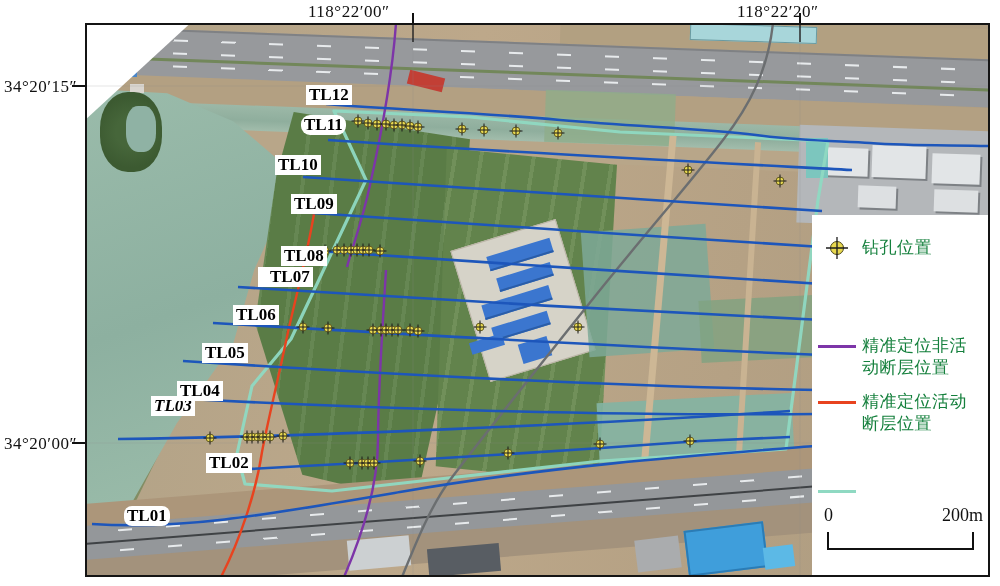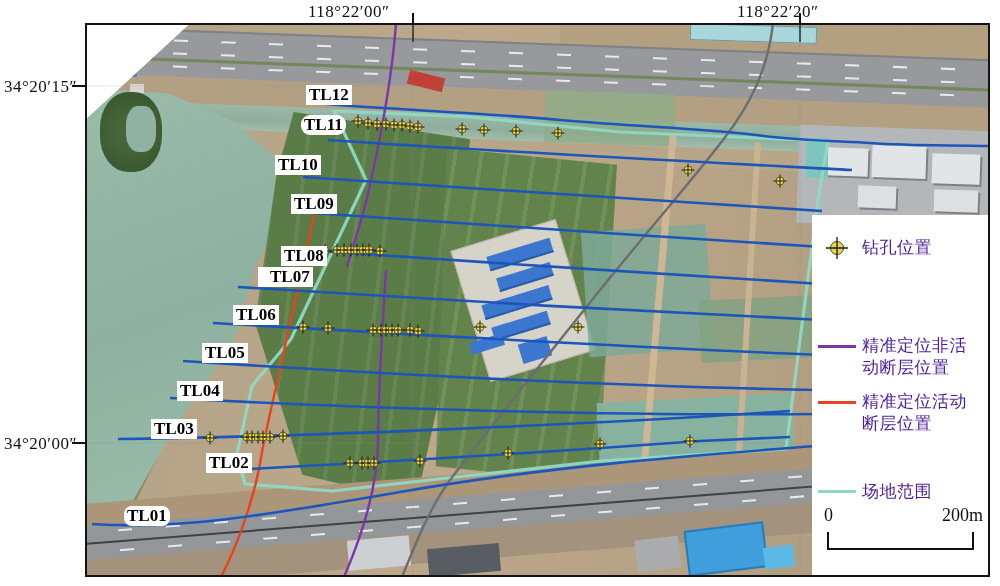--- a/index.html
+++ b/index.html
@@ -14,21 +14,21 @@
   .lane{position:absolute;left:0;right:0;height:2px;
         background:repeating-linear-gradient(90deg,rgba(240,243,245,.9) 0 14px,transparent 14px 48px)}
   .edge{position:absolute;left:0;right:0;height:2px;background:#6f7274;opacity:.6}
   svg.overlay{position:absolute;left:0;top:0;width:1000px;height:586px}
   .tl-label{position:absolute;background:#fff;color:#000;font-weight:bold;font-size:17px;
             line-height:20px;padding:0 3px;white-space:nowrap}
   .panel{position:absolute;left:812px;top:215px;width:178px;height:362px;background:#fff}
   .lg-row{position:absolute;left:0;width:178px;display:flex;align-items:flex-start}
   .lg-sym{width:50px;flex:0 0 50px;display:flex;justify-content:center}
   .swatch{display:block;width:38px;height:3px;margin-top:10px}
-  .lg-txt{width:118px;font-size:17px;letter-spacing:.5px;line-height:1.3;color:#4c1d95}
+  .lg-txt{width:118px;font-size:17px;letter-spacing:.5px;line-height:1.3;color:#15803d}
   .sb-num{position:absolute;top:0;font-size:18px}
   .sb-bracket{position:absolute;left:15px;top:27px;width:143px;height:16px;
               border-left:2px solid #111;border-right:2px solid #111;border-bottom:2px solid #111}
 </style>
 </head>
 <body>
 
 <div class="canvas">
 
   <div class="coord" style="left:308px;top:2px">118°22′00″</div>
@@ -331,21 +331,21 @@
             <g transform="translate(690,441)">
               <circle r="4" fill="#e8d84e" stroke="#4a4415" stroke-width="0.8"></circle>
               <path d="M-6.5 0H6.5M0 -6.5V6.5" stroke="#1c1c1c" stroke-width="1" fill="none"></path>
             </g>
           </g>
       </svg>
 
       <div id="tl-layer">
           <div class="tl-label" style="left: 124px; top: 506px; border-radius: 8px;">TL01</div>
           <div class="tl-label" style="left: 206px; top: 453px;">TL02</div>
-          <div class="tl-label" style="left: 151px; top: 419px;">TL03</div>
+          <div class="tl-label" style="left: 151px; top: 396px; font-style: italic;">TL03</div>
           <div class="tl-label" style="left: 177px; top: 381px; font-family: Liberation Serif, serif;">TL04</div>
           <div class="tl-label" style="left: 202px; top: 343px;">TL05</div>
           <div class="tl-label" style="left: 233px; top: 305px;">TL06</div>
           <div class="tl-label" style="left: 258px; top: 267px; padding-left: 12px;">TL07</div>
           <div class="tl-label" style="left: 281px; top: 230px; margin-top: 16px;">TL08</div>
           <div class="tl-label" style="left: 291px; top: 194px;">TL09</div>
           <div class="tl-label" style="left: 275px; top: 155px;">TL10</div>
           <div class="tl-label" style="left: 301px; top: 115px; border-radius: 9px;">TL11</div>
           <div class="tl-label" style="left: 306px; top: 85px;">TL12</div>
         </div>
@@ -369,21 +369,20 @@
         <div class="lg-row" style="top:176px">
           <span class="lg-sym">
               <span class="swatch" style="background: rgb(232, 67, 31);"></span>
             </span>
           <span class="lg-txt">精准定位活动断层位置</span>
         </div>
         <div class="lg-row" style="top:266px">
           <span class="lg-sym">
               <span class="swatch" style="margin-top: 9px; background: rgb(143, 217, 194);"></span>
             </span>
-          <span class="lg-txt">场地范围</span>
         </div>
         <div class="p" style="left:0;top:290px;width:178px;height:70px">
           <span class="sb-num" style="left:12px">0</span>
           <span class="sb-num" style="right:7px">200m</span>
           <div class="sb-bracket"></div>
         </div>
       </div>
 
     </div>
   </div>

